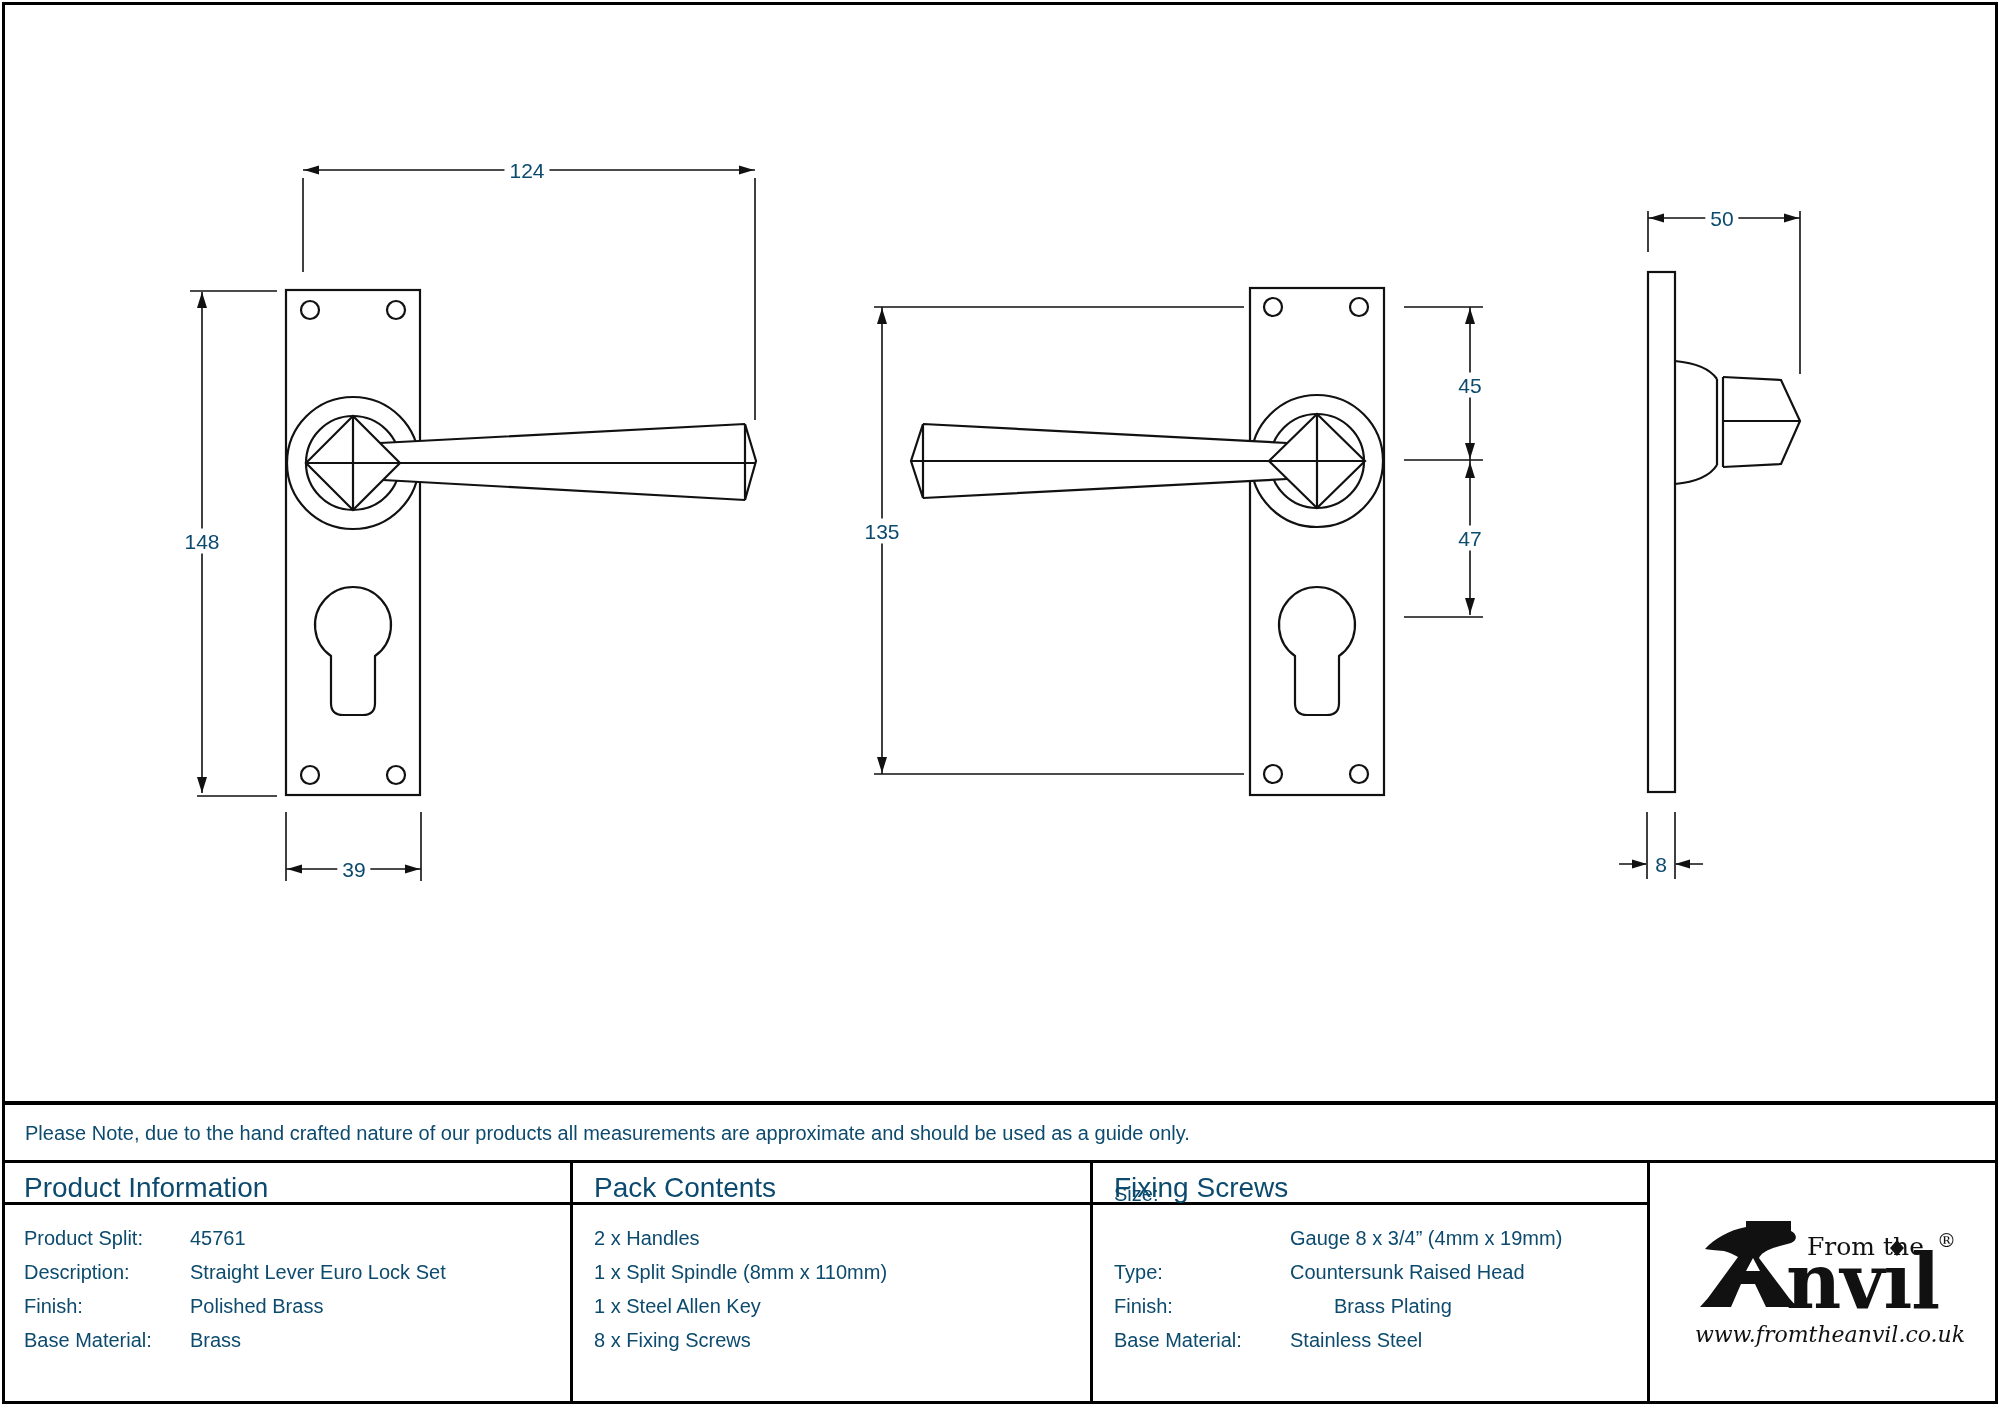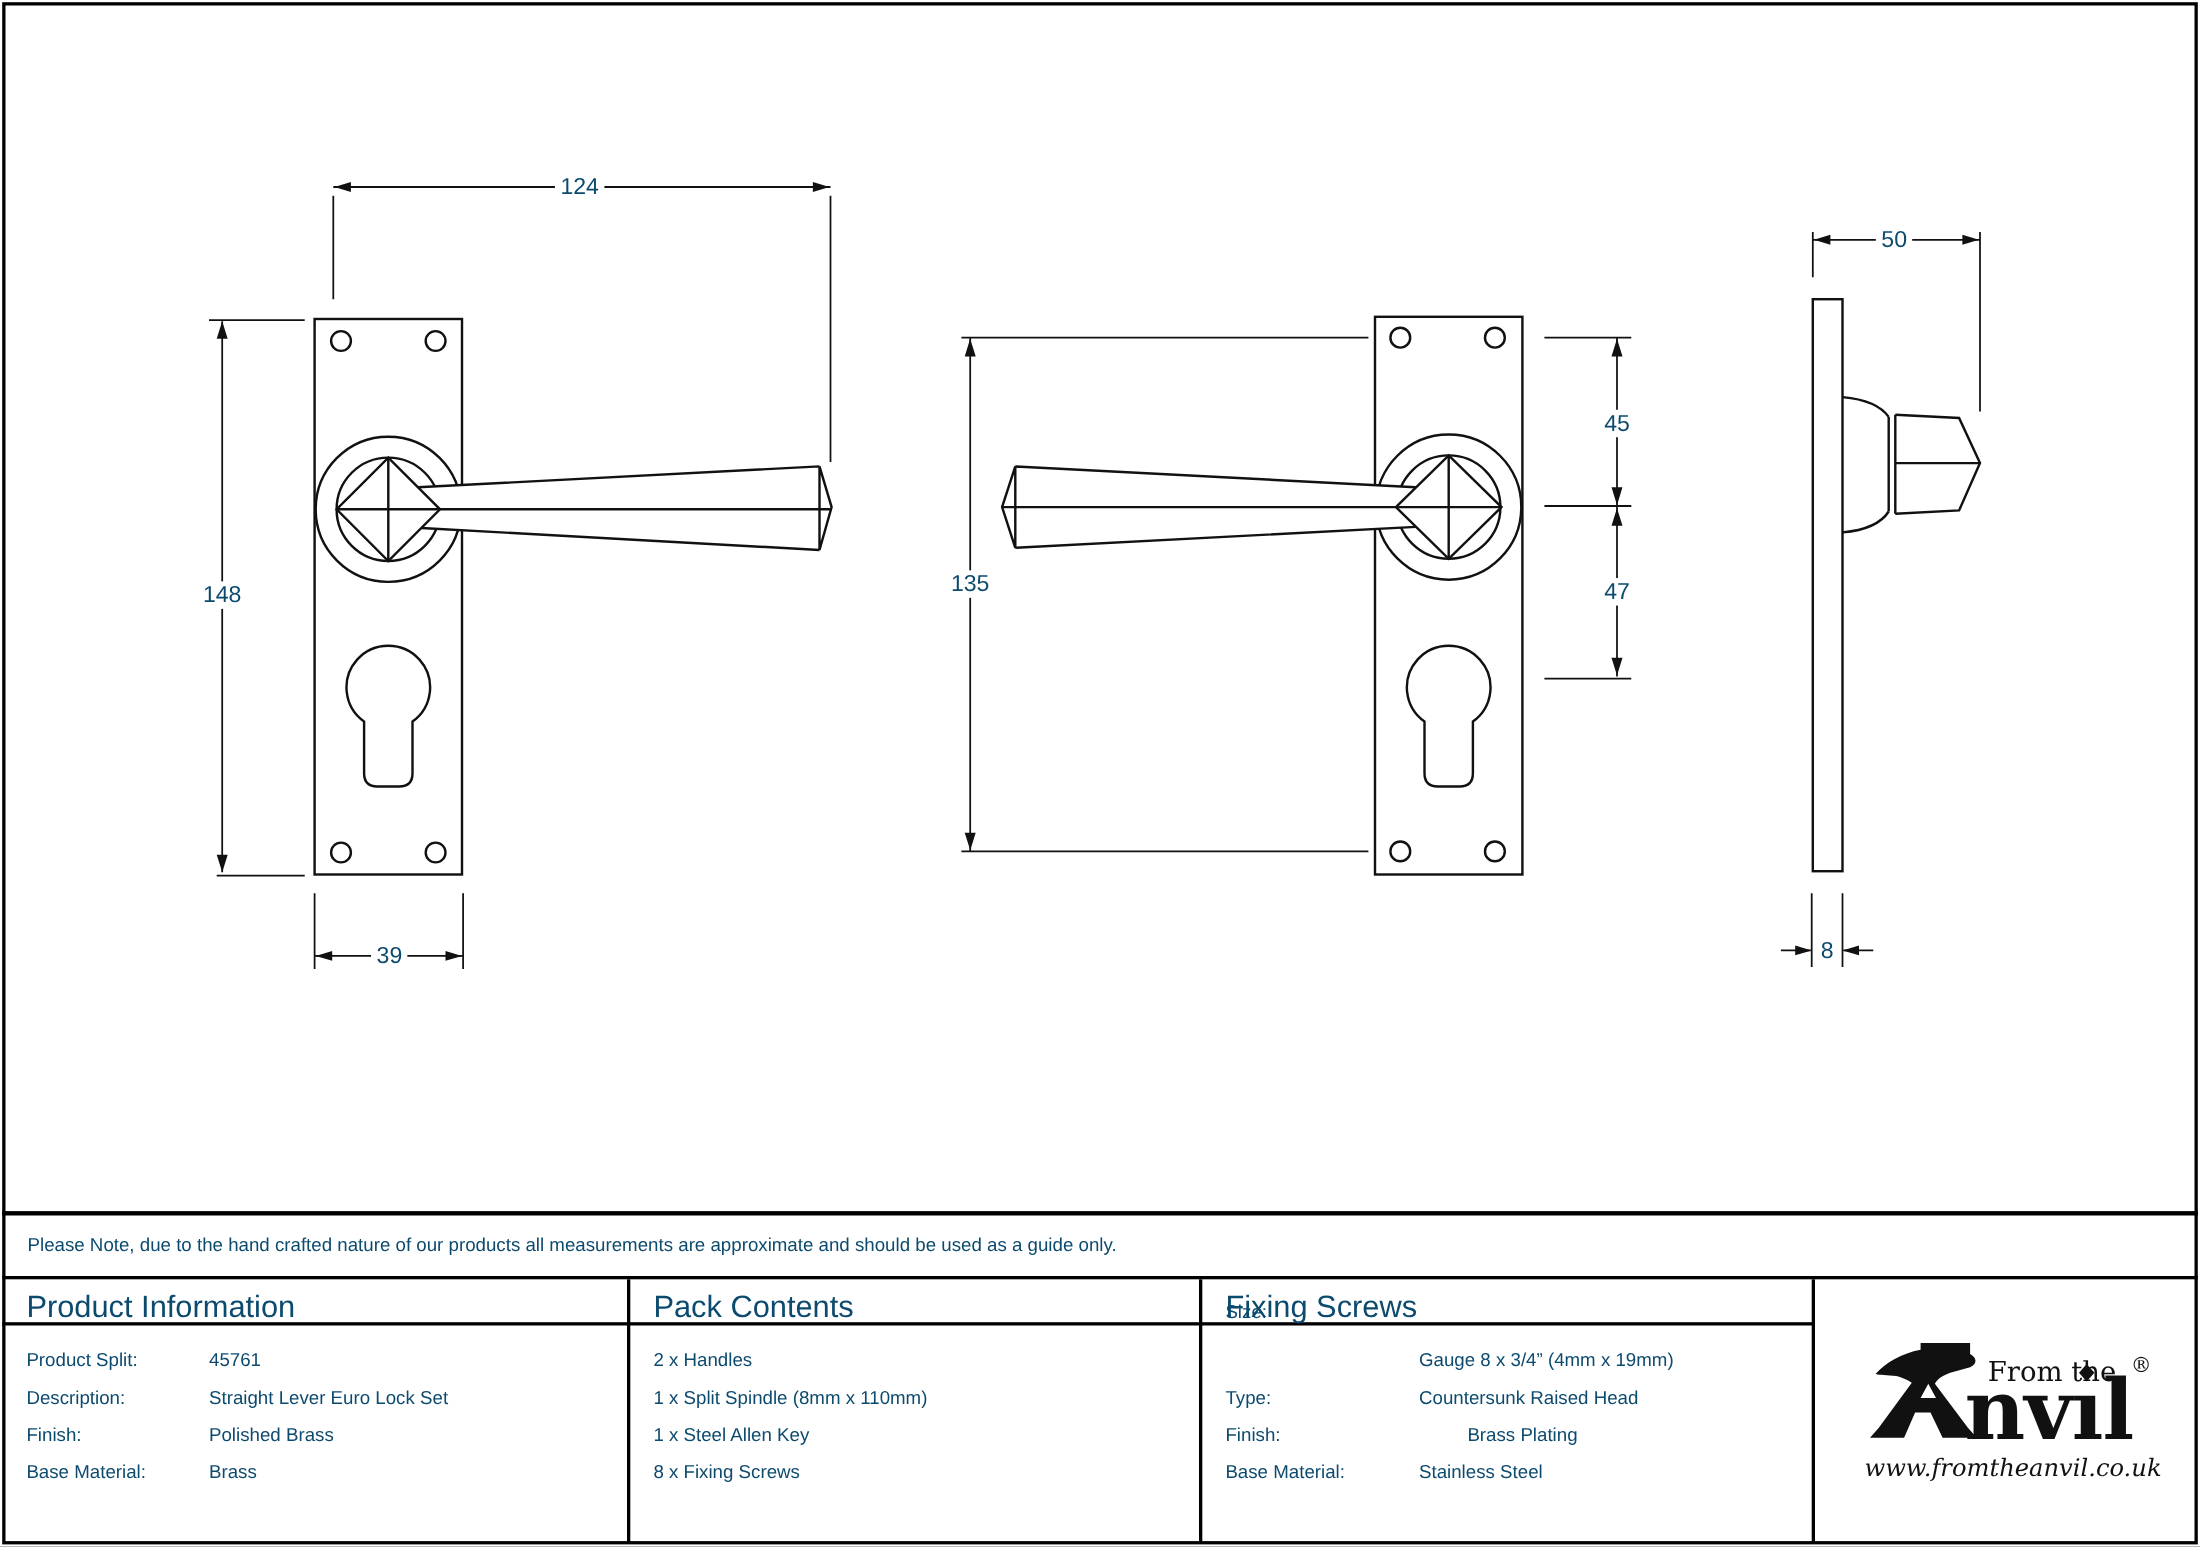--- a/index.html
+++ b/index.html
@@ -7,21 +7,21 @@
     position:relative;width:2000px;height:1406px;background:#ffffff;
     font-family:"Liberation Sans", sans-serif;color:#0c4a6e;overflow:hidden;
   }
   .frame{position:absolute;left:2px;top:2px;right:2px;bottom:2px;border:3px solid #000;}
   .hline,.vline{position:absolute;background:#000;}
   svg{position:absolute;}
   .dim{
     position:absolute;transform:translate(-50%,-50%);
     font-size:21px;line-height:1;background:#fff;padding:2px 5px;white-space:nowrap;
   }
-  .txt{position:absolute;font-size:17px;line-height:1;white-space:nowrap;}
+  .txt{position:absolute;font-size:20px;line-height:1;white-space:nowrap;}
   .hdr{font-size:28px;}
 </style>
 </head>
 <body>
 
 <div class="page">
 
   <svg width="2000" height="1103" viewBox="0 0 2000 1103">
     <g fill="none" stroke="#111" stroke-width="2.2" stroke-linejoin="miter">
 

